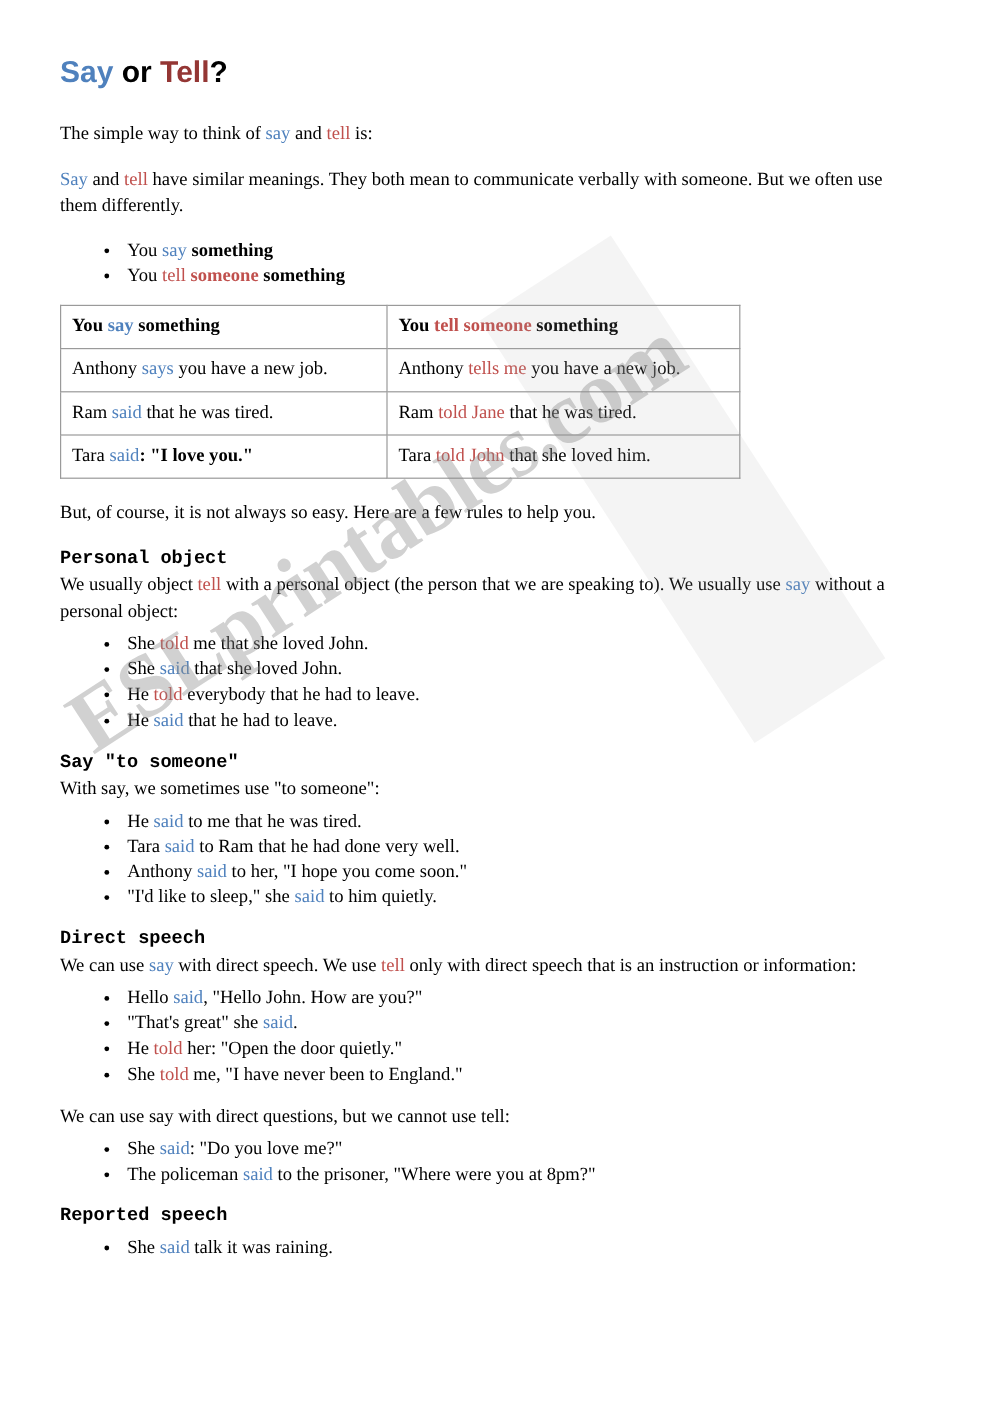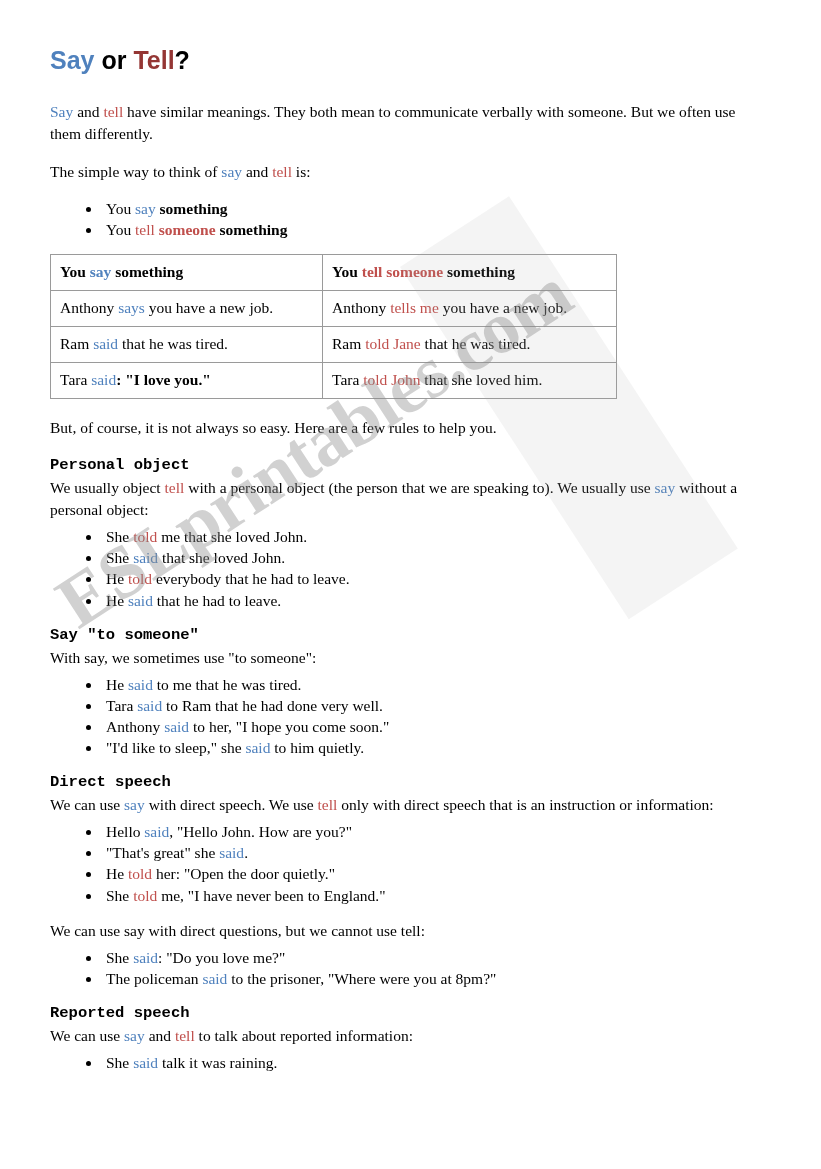--- a/index.html
+++ b/index.html
@@ -123,23 +123,23 @@
     <div class="wm-band"></div>
     <span>ESLprintables.com</span>
   </div>
 
   <div class="content">
 
     <h1 class="title">
       <span class="say">Say</span><span> or </span><span class="tell">Tell</span><span>?</span>
     </h1>
 
+    <p><span>The simple way to think of </span><span class="say-i">say</span><span> and </span><span class="tell-i">tell</span><span> is:</span></p>
+
     <p><span class="say-i">Say</span><span> and </span><span class="tell-i">tell</span><span> have similar meanings. They both mean to communicate verbally with someone. But we often use them differently.</span></p>
-
-    <p><span>The simple way to think of </span><span class="say-i">say</span><span> and </span><span class="tell-i">tell</span><span> is:</span></p>
 
     <ul>
       <li><span>You </span><span class="say-i">say</span><span> </span><b>something</b><span></span></li>
       <li><span>You </span><span class="tell-i">tell</span><span> </span><b class="tell-i">someone</b><b> something</b></li>
     </ul>
 
     <table class="compare">
       <tbody>
           <tr class="head">
         <td class="c0"><span>You </span><span class="say-i">say</span><span> something</span></td>
@@ -189,19 +189,18 @@
       <li><span>She </span><span class="red">told</span><span> me, "I have never been to England."</span></li>
     </ul>
 
     <p class="tight">We can use say with direct questions, but we cannot use tell:</p>
     <ul>
       <li><span>She </span><span class="blue">said</span><span>: "Do you love me?"</span></li>
       <li><span>The policeman </span><span class="blue">said</span><span> to the prisoner, "Where were you at 8pm?"</span></li>
     </ul>
 
     <div class="section-head">Reported speech</div>
-    <p class="tight"><span>We can use </span><span class="say-i">say</span><span> and </span><span class="tell-i">tell</span><span> to talk about reported information:</span></p>
     <ul>
       <li><span>She </span><span class="blue">said</span><span> talk it was raining.</span></li>
     </ul>
 
   </div>
 </div>
 
 </body></html>

